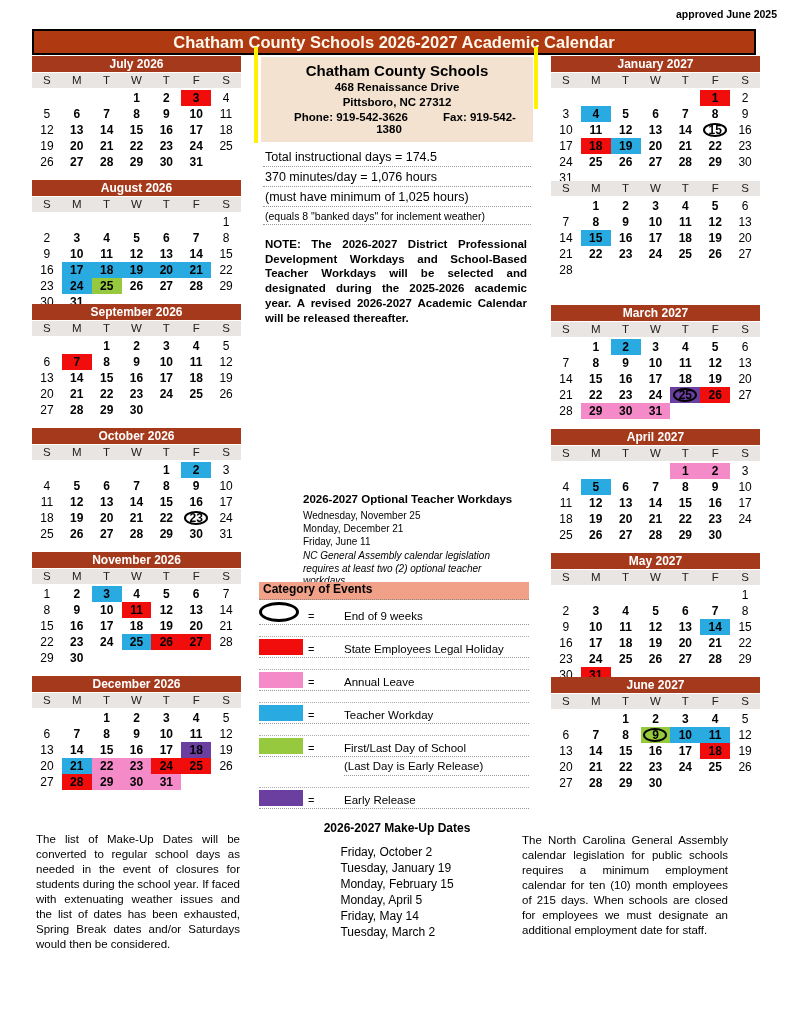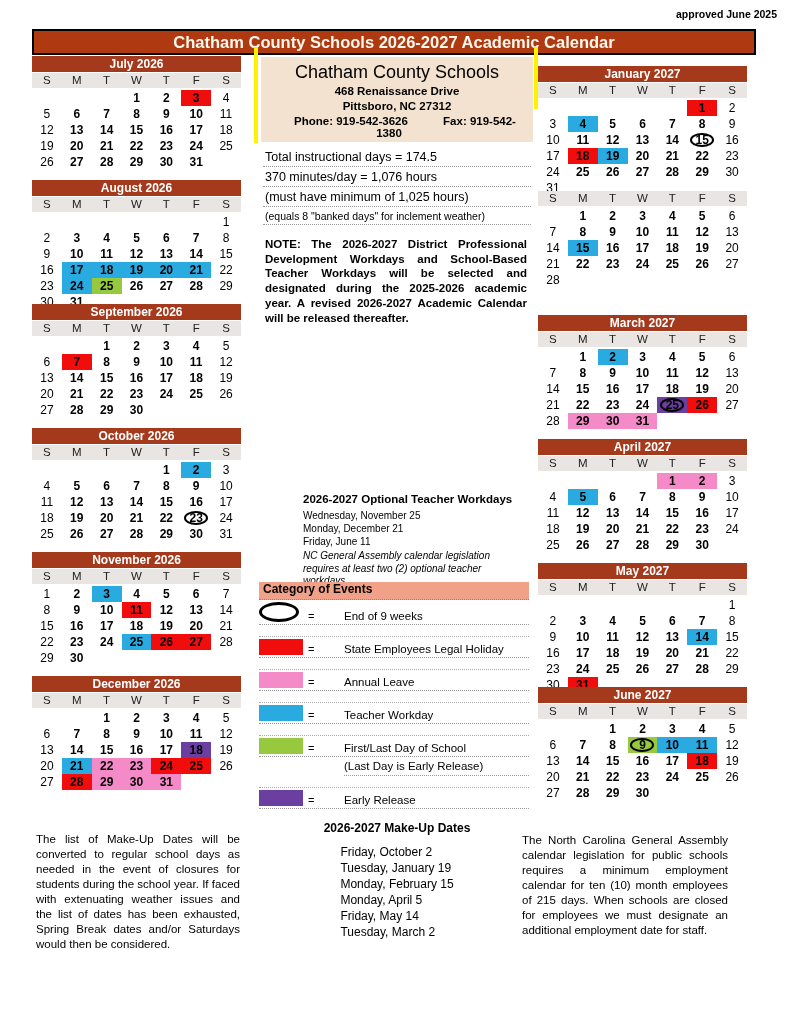--- a/index.html
+++ b/index.html
@@ -19,21 +19,21 @@
 
   .banner {
     position: absolute; left: 32px; top: 29px; width: 724px; height: 26px;
     background: var(--c-banner_red); border: 2px solid #000;
     color: #FDF8EC; font-size: 16.5px; font-weight: bold;
     text-align: center; line-height: 22px;
   }
 
   .col { position: absolute; top: 56px; }
   .col-left  { left: 32px;  width: 209px; }
-  .col-right { left: 538px; width: 209px; margin-top: 10px; }
+  .col-right { left: 551px; width: 209px; }
   .col-center{ left: 259px; width: 276px; height: 860px; }
 
   .ystrip { position: absolute; background: var(--c-yellow); width: 4px; }
 
   
   .month { height: 124px; position: relative; }
   .mhead {
     height: 16px; background: var(--c-header_red); color: #fff;
     font-size: 12px; font-weight: bold; text-align: center; line-height: 16px;
   }
@@ -46,21 +46,21 @@
     position: absolute; left: 50%; top: 50%; transform: translate(-50%, -50%);
     width: 24px; height: 14px; border: 2px solid #000; border-radius: 50%;
     pointer-events: none;
   }
 
   
   .orgbox {
     position: absolute; left: 2px; top: 1px; width: 272px; height: 85px;
     background: #F3E2D0; text-align: center; padding-top: 5px;
   }
-  .orgbox .nm { font-size: 18px; font-weight: normal; margin-bottom: 2px; }
+  .orgbox .nm { font-size: 15px; font-weight: bold; margin-bottom: 2px; }
   .orgbox .url { font-size: 12px; margin-bottom: 3px; }
   .orgbox .ln { font-size: 11.5px; font-weight: bold; margin-bottom: 3px; }
   .orgbox .ph { font-size: 11.5px; font-weight: bold; margin-top: 3px; }
   .orgbox .ph span { margin: 0 16px; }
 
   .stats { position: absolute; left: 4px; top: 93px; width: 268px; }
   .stats .sl { font-size: 12.5px; border-bottom: 1px dotted #999; padding: 1px 2px 2px 2px; margin-bottom: 2px; }
   .stats .sl.small { font-size: 10.5px; }
 
   .note {

